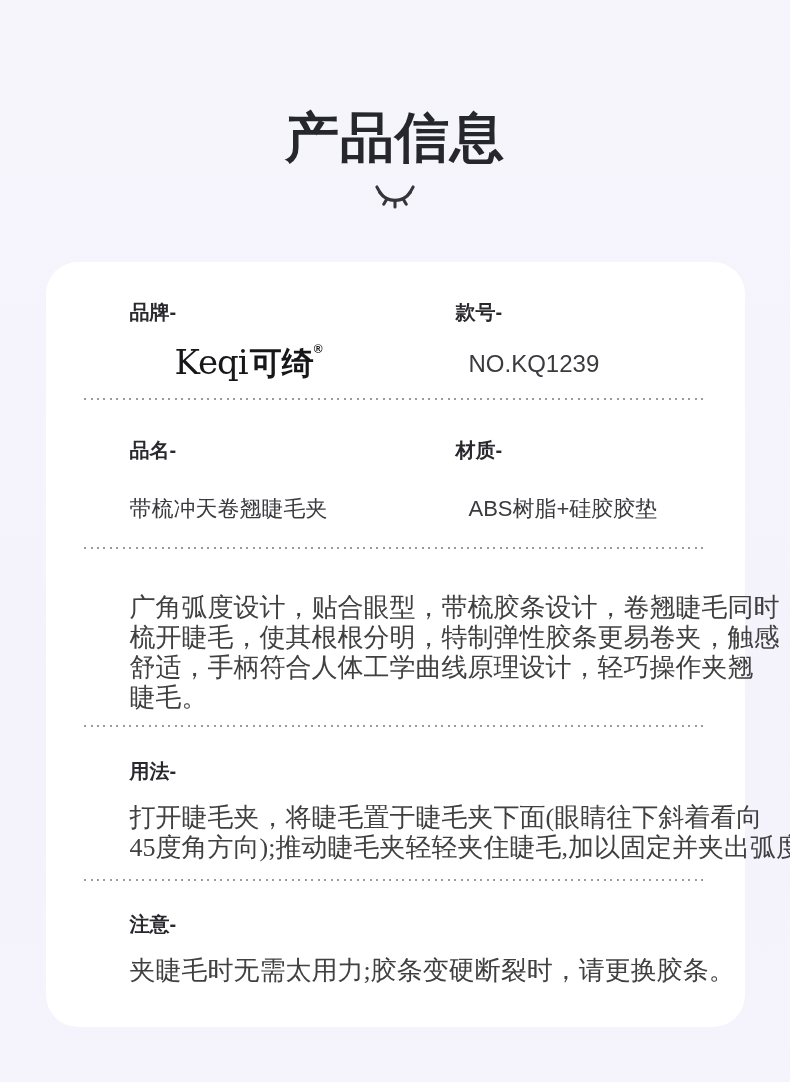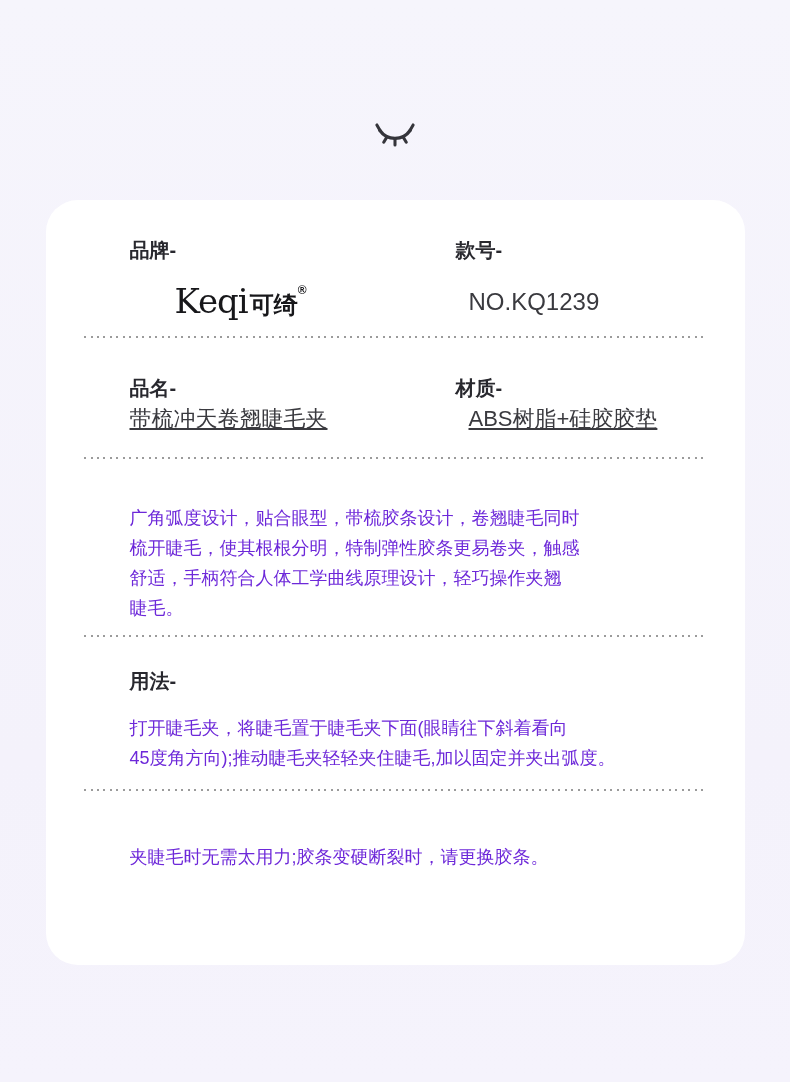--- a/index.html
+++ b/index.html
@@ -32,47 +32,49 @@
   }
   .sec { padding-left:46px; }
   .sec-grid { display:grid; grid-template-columns:326px 1fr; }
   .label { font-size:20px; line-height:24px; font-weight:700; color:#28282e; }
   .val { font-size:22px; line-height:22px; color:#3a3a3f; }
   .indent { padding-left:13px; }
   .sec-1 { padding-top:38px; padding-bottom:16px; }
   .sec-1 .vrow { margin-top:22px; height:36px; display:flex; align-items:center; }
   .sec-1 .val { font-size:24px; }
   .sec-2 { padding-top:38px; padding-bottom:27px; }
-  .sec-2 .val { margin-top:8px;text-decoration:underline; }
+  .sec-2 .val { margin-top:36px; }
   .sec-3 { padding-top:30px; padding-bottom:12px; }
   .sec-4 { padding-top:32px; padding-bottom:16px; }
   .sec-5 { padding-top:31px; }
   .body-text {
     margin-top:14px;
-    font-size:18px; line-height:30px;
-    color:#6d28d9;
+    font-size:26px; line-height:30px;
+    color:#404040;
     white-space:pre;
+    font-family:Liberation Serif, serif;
   }
   .sec-4 .body-text, .sec-5 .body-text { margin-top:20px; }
   .logo { display:flex; align-items:baseline; color:#17171a; }
   .logo-en {
     font-family:"DejaVu Serif", serif;
     font-size:34px; line-height:36px; font-weight:500;
     letter-spacing:-1px;
     margin-left:45px;
   }
-  .logo-cn { font-size:24px; font-weight:700; margin-left:2px; }
+  .logo-cn { font-size:32px; font-weight:700; margin-left:2px; }
   .logo-reg { font-size:12px; font-weight:700; align-self:flex-start; line-height:14px; }
 </style>
 </head>
 <body>
 
 <div class="page">
 
   <div class="hdr">
+    <div class="title">产品信息</div>
     <div class="eye-wrap">
       <svg width="42" height="30" viewBox="0 0 44 30" fill="none">
         <path d="M6 10 C 14 21.5, 30 21.5, 38 10" stroke="#35353b" stroke-width="3.4" stroke-linecap="round"></path>
         <path d="M6.5 10.5 L3 4.5" stroke="#35353b" stroke-width="3.2" stroke-linecap="round"></path>
         <path d="M13.5 17 L10.2 22.6" stroke="#35353b" stroke-width="3.2" stroke-linecap="round"></path>
         <path d="M22 19 L22 25.4" stroke="#35353b" stroke-width="3.2" stroke-linecap="round"></path>
         <path d="M30.5 17 L33.8 22.6" stroke="#35353b" stroke-width="3.2" stroke-linecap="round"></path>
         <path d="M37.5 10.5 L41 4.5" stroke="#35353b" stroke-width="3.2" stroke-linecap="round"></path>
       </svg>
     </div>
@@ -125,17 +127,18 @@
 
     <div class="sec sec-4">
       <div class="label">用法-</div>
       <div class="body-text">打开睫毛夹，将睫毛置于睫毛夹下面(眼睛往下斜着看向
 45度角方向);推动睫毛夹轻轻夹住睫毛,加以固定并夹出弧度。</div>
     </div>
 
     <div class="divider"></div>
 
     <div class="sec sec-5">
+      <div class="label">注意-</div>
       <div class="body-text">夹睫毛时无需太用力;胶条变硬断裂时，请更换胶条。</div>
     </div>
 
   </div>
 </div>
 
 </body></html>

